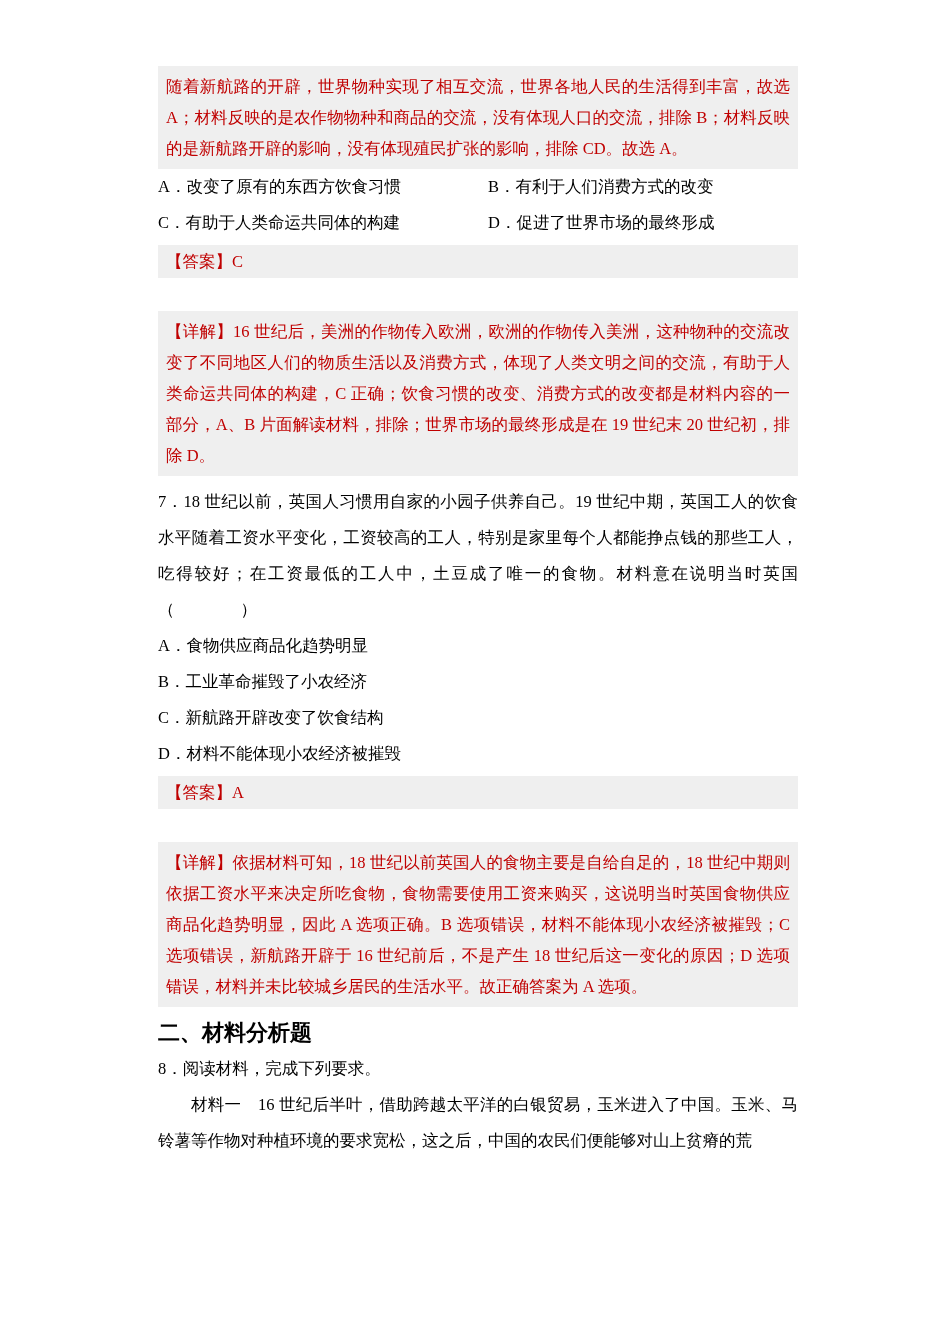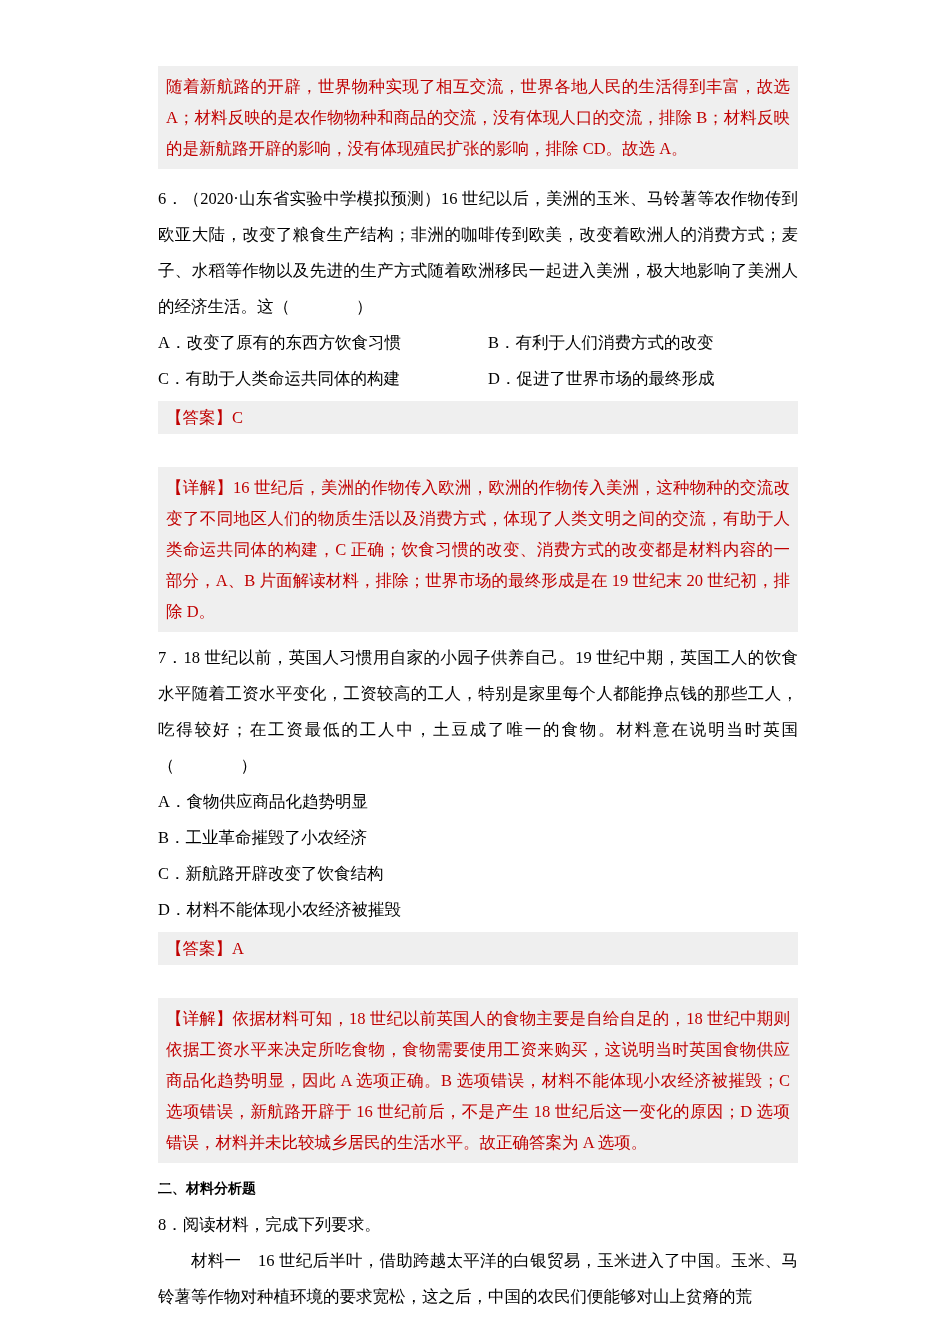--- a/index.html
+++ b/index.html
@@ -46,34 +46,33 @@
     grid-template-columns: 330px 1fr;
   }
   .opt-grid .para { text-align: left; }
 
   .opt-list .para { display: block; text-align: left; }
 
   .section-title {
     margin: 8px 0 0 0;
     line-height: 36px;
     font-weight: bold;
-    font-size: 14px;
+    font-size: 22px;
   }
 
   .material { text-indent: 2em; }
 </style>
 </head>
 <body>
 
 <div class="page">
 
   <div class="hl">随着新航路的开辟，世界物种实现了相互交流，世界各地人民的生活得到丰富，故选 A；材料反映的是农作物物种和商品的交流，没有体现人口的交流，排除 B；材料反映的是新航路开辟的影响，没有体现殖民扩张的影响，排除 CD。故选 A。</div>
 
   <section>
-    <p class="para stem">6．（2020·山东省实验中学模拟预测）16 世纪以后，美洲的玉米、马铃薯等农作物传到欧亚大陆，改变了粮食生产结构；非洲的咖啡传到欧美，改变着欧洲人的消费方式；麦子、水稻等作物以及先进的生产方式随着欧洲移民一起进入美洲，极大地影响了美洲人的经济生活。这（　　　　）</p>
     <div class="opt-grid">
       <span class="para">A．改变了原有的东西方饮食习惯</span>
       <span class="para">B．有利于人们消费方式的改变</span>
       <span class="para">C．有助于人类命运共同体的构建</span>
       <span class="para">D．促进了世界市场的最终形成</span>
     </div>
     <div class="hl answer">【答案】C</div>
     <div class="hl detail">【详解】16 世纪后，美洲的作物传入欧洲，欧洲的作物传入美洲，这种物种的交流改变了不同地区人们的物质生活以及消费方式，体现了人类文明之间的交流，有助于人类命运共同体的构建，C 正确；饮食习惯的改变、消费方式的改变都是材料内容的一部分，A、B 片面解读材料，排除；世界市场的最终形成是在 19 世纪末 20 世纪初，排除 D。</div>
   </section>
 

